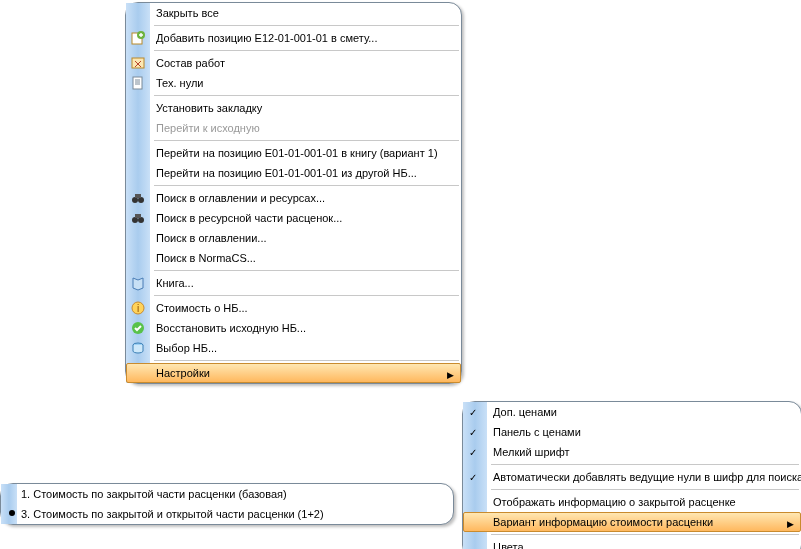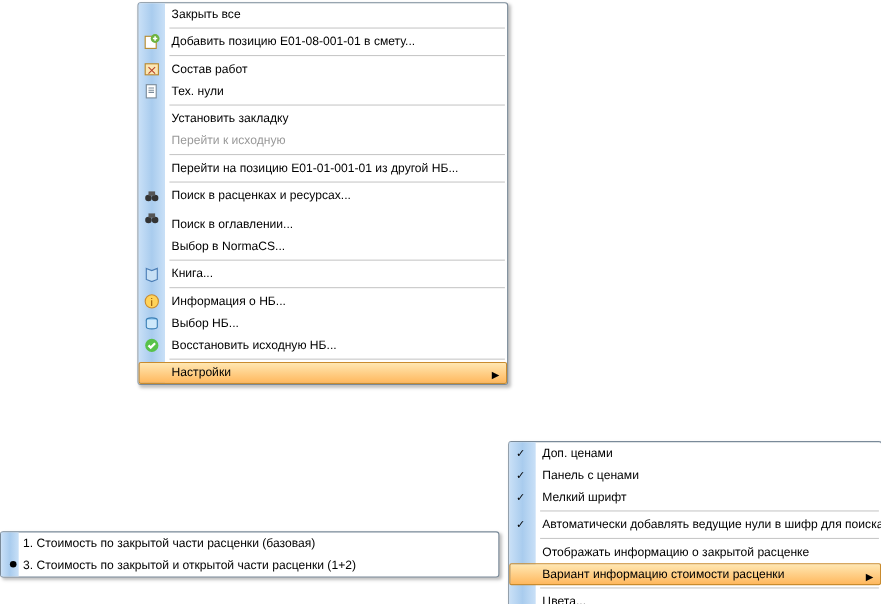--- a/index.html
+++ b/index.html
@@ -1,16 +1,16 @@
 <!DOCTYPE html>
 <html><head>
 <meta charset="utf-8">
 <style>
   body{margin:0;font-family:Tahoma,Arial,sans-serif;font-size:11px;color:#000;background:#fff;width:801px;height:549px;position:relative;overflow:hidden}
-  .menu{position:absolute;background:#fff;border:1px solid #7a8a99;box-shadow:2px 2px 3px rgba(0,0,0,0.25);border-radius:3px}
+  .menu{position:absolute;background:#fff;border:1px solid #7a8a99;box-shadow:2px 2px 3px rgba(0,0,0,0.25);border-radius:13px}
   .iconcol{position:absolute;left:0;top:0;bottom:0;width:24px;background:linear-gradient(90deg,#c9e0f7 0%,#a9ccee 50%,#c9e0f7 100%)}
   .item{position:relative;padding:3px 26px 3px 30px;white-space:nowrap;cursor:default;line-height:14px}
   .item .ic{position:absolute;left:4px;top:2px;width:16px;height:16px}
   .item .arrow{position:absolute;right:6px;top:4px;font-size:9px;color:#000}
   .chk{position:absolute;left:6px;top:4px;font-size:10px;color:#000}
   .disabled{color:#999}
   .sep{position:relative;margin:2px 2px 2px 28px;border-top:1px solid #c8c8c8}
   .hl{background:linear-gradient(#ffe7b2,#ffb85e);border:1px solid #c98b2e;border-radius:2px;padding:2px 25px 2px 29px}
   .third .item{padding-left:20px}
   .third .dot{position:absolute;left:8px;top:6px;width:6px;height:6px;border-radius:50%;background:#000}
@@ -27,21 +27,21 @@
   <div class="sep"></div>
 
   <div class="item">
     <span class="ic">
         <svg width="16" height="16">
           <rect x="2" y="3" width="10" height="11" fill="#fff" stroke="#b88a2a"></rect>
           <circle cx="11" cy="5" r="4" fill="#6db33f"></circle>
           <path d="M11 3v4M9 5h4" stroke="#fff" stroke-width="1.4"></path>
         </svg>
       </span>
-    <span>Добавить позицию E01-08-001-01 в смету...</span>
+    <span>Добавить позицию E12-01-001-01 в смету...</span>
   </div>
   <div class="sep"></div>
 
   <div class="item">
     <span class="ic">
         <svg width="16" height="16">
           <rect x="2" y="3" width="12" height="10" fill="#fce7b2" stroke="#b8872b"></rect>
           <path d="M5 6l6 6M11 6l-6 6" stroke="#b8442b"></path>
         </svg>
       </span>
@@ -55,82 +55,84 @@
         </svg>
       </span>
     <span>Тех. нули</span>
   </div>
   <div class="sep"></div>
 
   <div class="item"><span>Установить закладку</span></div>
   <div class="item disabled"><span>Перейти к исходную</span></div>
   <div class="sep"></div>
 
+  <div class="item"><span>Перейти на позицию E01-01-001-01 в книгу (вариант 1)</span></div>
   <div class="item"><span>Перейти на позицию E01-01-001-01 из другой НБ...</span></div>
   <div class="sep"></div>
 
   <div class="item">
     <span class="ic">
         <svg width="16" height="16">
           <circle cx="5" cy="10" r="3" fill="#333"></circle>
           <circle cx="11" cy="10" r="3" fill="#333"></circle>
           <rect x="5" y="4" width="6" height="4" fill="#555"></rect>
         </svg>
       </span>
-    <span>Поиск в расценках и ресурсах...</span>
+    <span>Поиск в оглавлении и ресурсах...</span>
   </div>
   <div class="item">
     <span class="ic">
         <svg width="16" height="16">
           <circle cx="5" cy="10" r="3" fill="#333"></circle>
           <circle cx="11" cy="10" r="3" fill="#333"></circle>
           <rect x="5" y="4" width="6" height="4" fill="#555"></rect>
         </svg>
       </span>
+    <span>Поиск в ресурсной части расценок...</span>
   </div>
   <div class="item"><span>Поиск в оглавлении...</span></div>
-  <div class="item"><span>Выбор в NormaCS...</span></div>
+  <div class="item"><span>Поиск в NormaCS...</span></div>
   <div class="sep"></div>
 
   <div class="item">
     <span class="ic">
         <svg width="16" height="16">
           <path d="M3 3l5 2 5-2v10l-5 2-5-2z" fill="#c7e0f5" stroke="#4a7db5"></path>
         </svg>
       </span>
     <span>Книга...</span>
   </div>
   <div class="sep"></div>
 
   <div class="item">
     <span class="ic">
         <svg width="16" height="16">
           <circle cx="8" cy="8" r="6" fill="#ffd35a" stroke="#c98b2e"></circle>
           <text x="8" y="12" font-size="10" text-anchor="middle" fill="#8a4b00">i</text>
         </svg>
       </span>
-    <span>Информация о НБ...</span>
+    <span>Стоимость о НБ...</span>
+  </div>
+  <div class="item">
+    <span class="ic">
+        <svg width="16" height="16">
+          <circle cx="8" cy="8" r="6" fill="#58c24a"></circle>
+          <path d="M5 8l2 2 4-4" stroke="#fff" stroke-width="2" fill="none"></path>
+        </svg>
+      </span>
+    <span>Восстановить исходную НБ...</span>
   </div>
   <div class="item">
     <span class="ic">
         <svg width="16" height="16">
           <ellipse cx="8" cy="5" rx="5" ry="2" fill="#9cd0f5" stroke="#3a7fb5"></ellipse>
           <path d="M3 5v6c0 1.1 2.2 2 5 2s5-.9 5-2V5" fill="#cde8fa" stroke="#3a7fb5"></path>
         </svg>
       </span>
     <span>Выбор НБ...</span>
-  </div>
-  <div class="item">
-    <span class="ic">
-        <svg width="16" height="16">
-          <circle cx="8" cy="8" r="6" fill="#58c24a"></circle>
-          <path d="M5 8l2 2 4-4" stroke="#fff" stroke-width="2" fill="none"></path>
-        </svg>
-      </span>
-    <span>Восстановить исходную НБ...</span>
   </div>
   <div class="sep"></div>
 
   <div class="item hl">
     <span>Настройки</span>
     <span class="arrow">▶</span>
   </div>
 </div>
 
 <div class="menu" style="left:462px;top:401px;width:338px">

